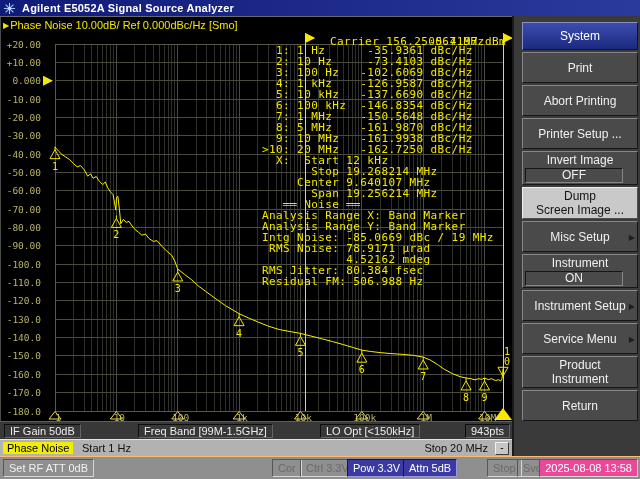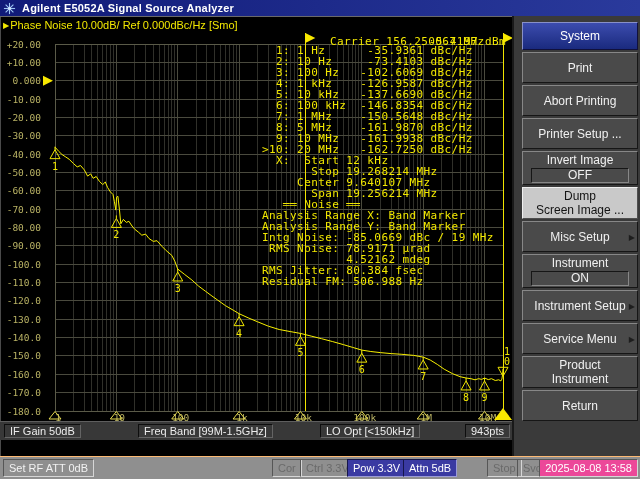--- a/index.html
+++ b/index.html
@@ -33,21 +33,21 @@
   .sb2-start{position:absolute;left:82px;top:2px;color:#101010;font-size:11px;}
   .sb2-stop{position:absolute;right:24px;top:2px;color:#101010;font-size:11px;}
   .sb2-min{position:absolute;right:3px;top:2px;width:12px;height:11px;line-height:10px;text-align:center;
            font-size:10px;color:#000;background:#c6c6c6;border:1px solid;border-color:#efefef #3c3c3c #3c3c3c #efefef;}
   
   .sidebar{position:absolute;left:512px;top:16px;width:128px;height:440px;background:#3a3a3a;
            border-left:2px solid #191919;box-sizing:border-box;}
   #sidebar-buttons{position:absolute;left:8px;top:6px;width:116px;display:flex;flex-direction:column;gap:2px;}
   .skey-header{height:26px;display:flex;align-items:center;justify-content:center;color:#fff;font-size:12px;
                background:linear-gradient(#3c4cae,#1a2a7e);border:1px solid;border-color:#8890c8 #10103c #10103c #8890c8;}
-  .skey{position:relative;min-height:31px;display:flex;flex-direction:column;align-items:center;justify-content:center;
+  .skey{position:relative;min-height:31px;display:flex;flex-direction:column;justify-content:center;
         background:#4a4a4a;color:#f0f0f0;font-size:12px;text-align:center;
         border:1px solid;border-color:#878787 #161616 #161616 #878787;padding:1px 2px;box-sizing:border-box;}
   .skey.active{background:#c9c9c9;color:#141414;border-color:#efefef #4e4e4e #4e4e4e #efefef;}
   .skey-line{line-height:14px;white-space:nowrap;}
   .skey-val{width:96px;margin-top:1px;line-height:13px;background:#4a4a4a;color:#f0f0f0;
             border:1px solid;border-color:#161616 #878787 #878787 #161616;}
   .skey-arrow{position:absolute;right:2px;top:50%;transform:translateY(-50%);color:#1d1d1d;font-size:8px;}
   
   .bottombar{position:absolute;left:0;top:456px;width:640px;height:23px;background:#8f8f8f;border-top:1px solid #fdba74;}
   .chip{position:absolute;top:2px;height:16px;line-height:16px;padding:0 5px;font-size:11px;white-space:nowrap;
@@ -265,20 +265,26 @@
 RMS Jitter: 80.384 fsec
 Residual FM: 506.988 Hz</pre>
 
     <div class="statusbar1">
         <div class="s1seg" style="left: 4px;">IF Gain 50dB</div>
         <div class="s1seg" style="left: 138px; text-align: right;">Freq Band [99M-1.5GHz]</div>
         <div class="s1seg" style="left: 320px;">LO Opt [&lt;150kHz]</div>
         <div class="s1seg" style="right: 2px; margin-left: 9px;">943pts</div>
       </div>
 
+    <div class="statusbar2">
+      <span class="sb2-chip">Phase Noise</span>
+      <span class="sb2-start">Start 1 Hz</span>
+      <span class="sb2-stop">Stop 20 MHz</span>
+      <span class="sb2-min">-</span>
+    </div>
   </div>
 
   <div class="sidebar">
     <div id="sidebar-buttons">
       <div class="skey-header">System</div>
     <div class="skey">
           <div class="skey-line">Print</div>
         </div>
         <div class="skey">
           <div class="skey-line">Abort Printing</div>

